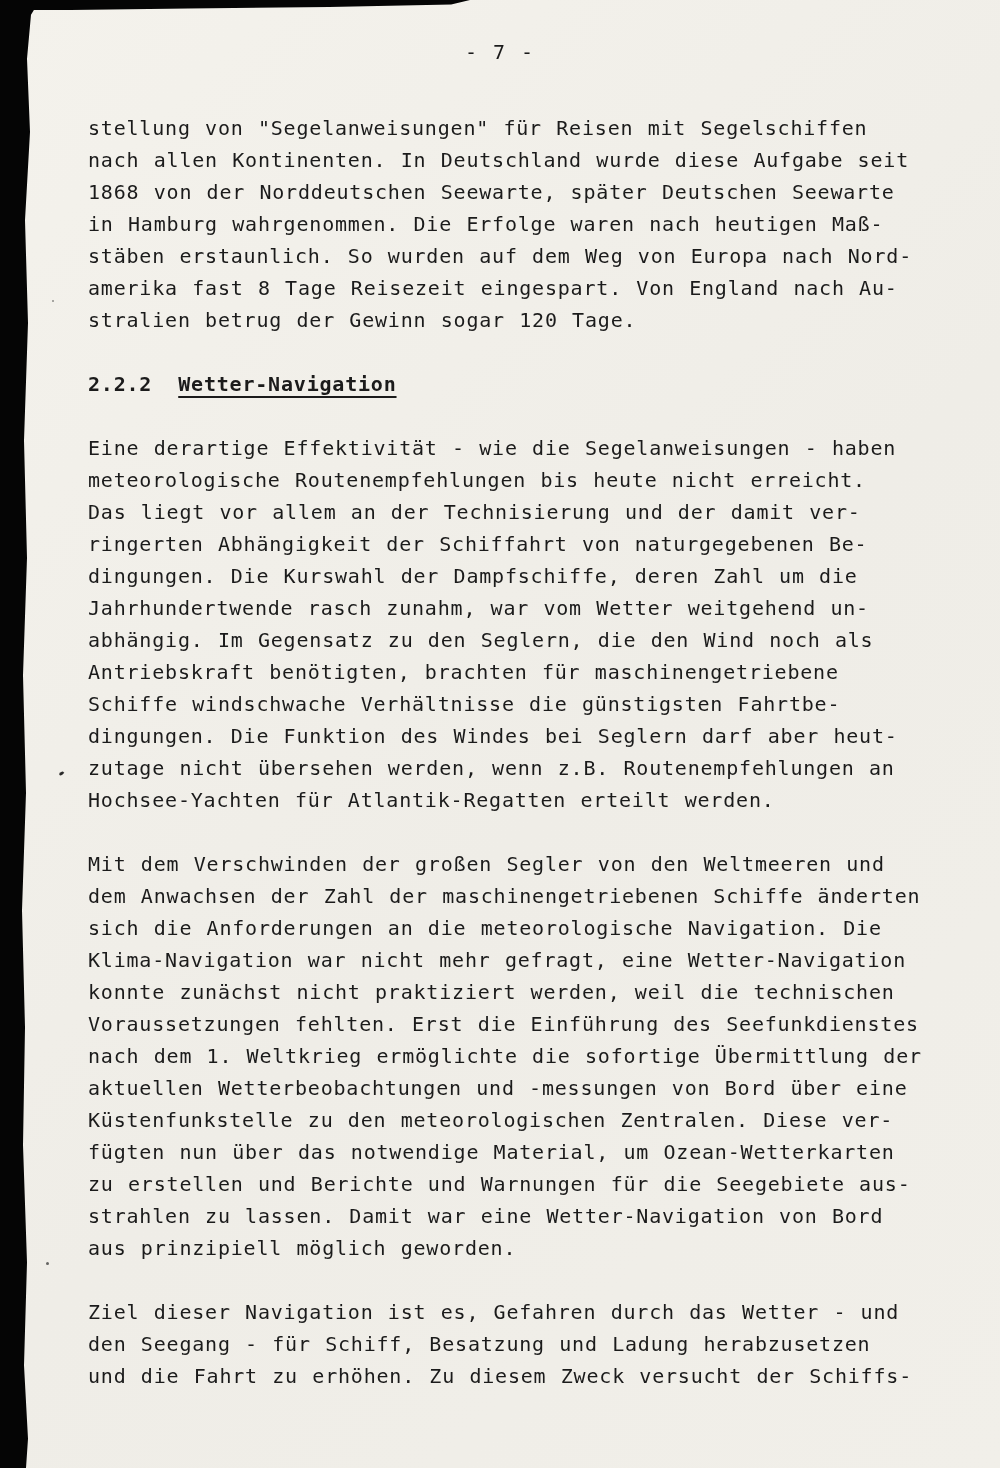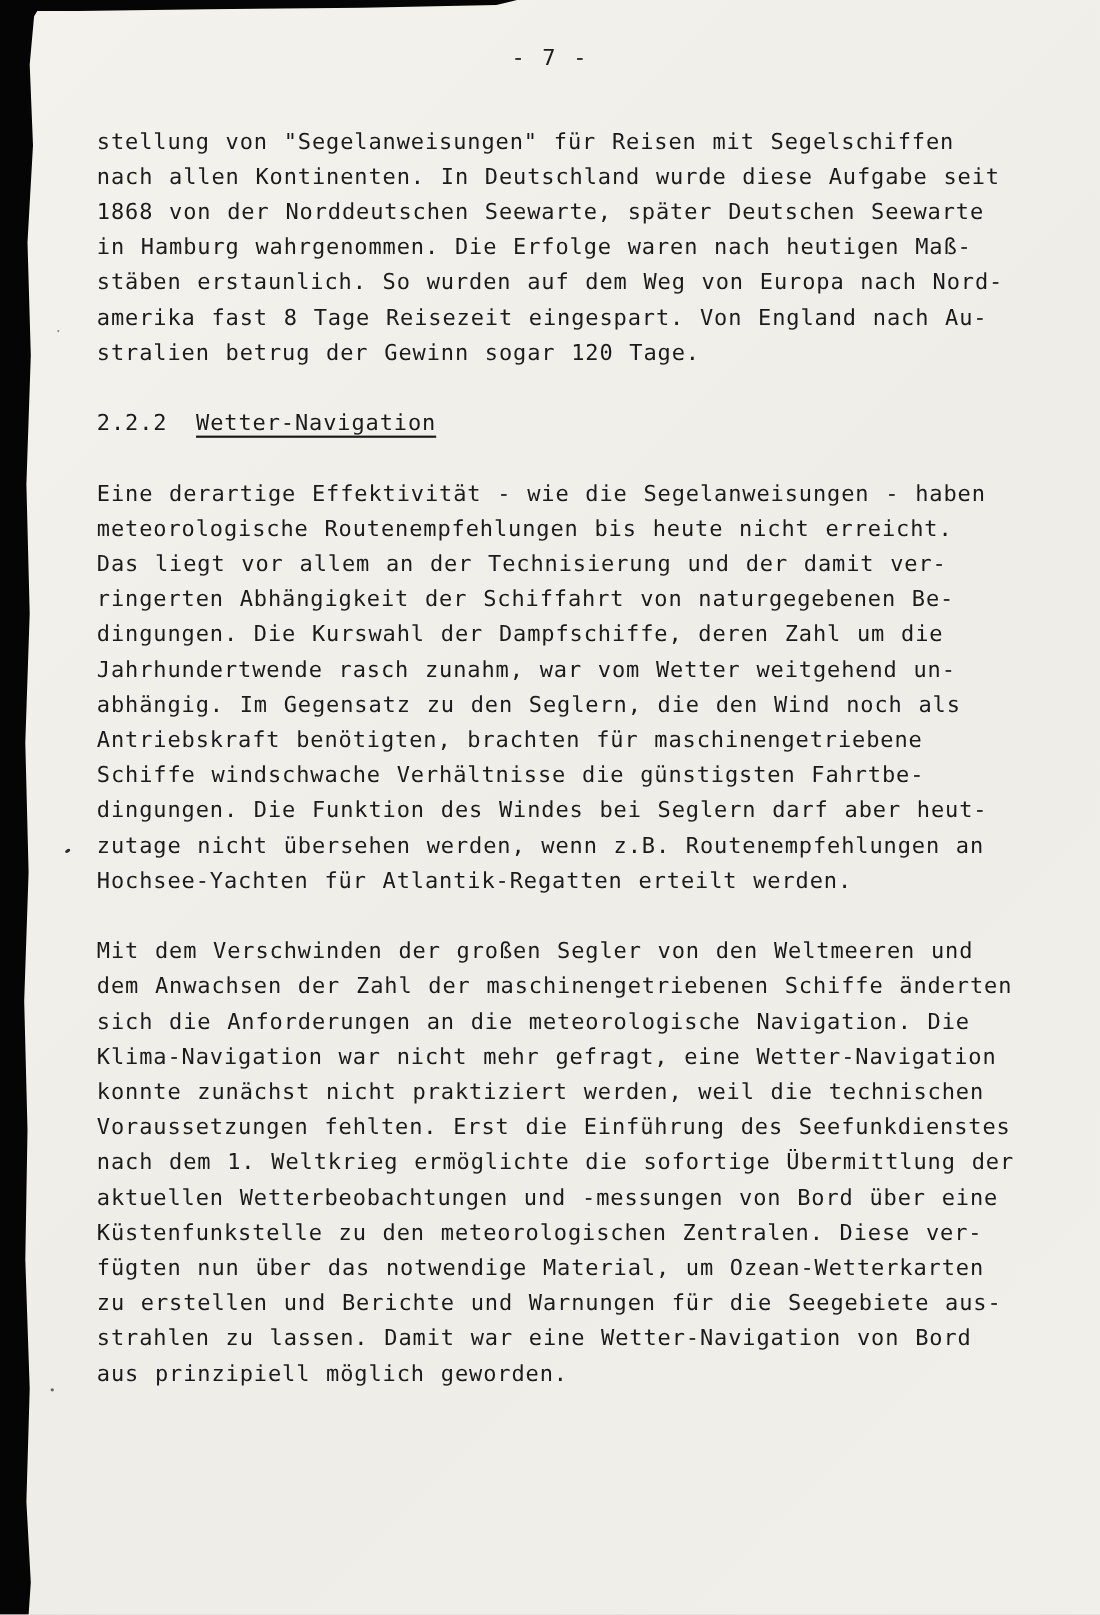--- a/index.html
+++ b/index.html
@@ -70,21 +70,21 @@
   }
 
   .para + .para,
   .heading + .para,
   .para + .heading {
     margin-top: 32px;
   }
 
   .heading {
     font-size: 20px;
-    font-weight: normal;
+    font-weight: bold;
     line-height: 32px;
     letter-spacing: 0.8px;
   }
 
   .heading-number {
     margin-right: 26px;
   }
 
   .heading-title {
     text-decoration: underline;
@@ -146,20 +146,23 @@
 konnte zunächst nicht praktiziert werden, weil die technischen
 Voraussetzungen fehlten. Erst die Einführung des Seefunkdienstes
 nach dem 1. Weltkrieg ermöglichte die sofortige Übermittlung der
 aktuellen Wetterbeobachtungen und -messungen von Bord über eine
 Küstenfunkstelle zu den meteorologischen Zentralen. Diese ver-
 fügten nun über das notwendige Material, um Ozean-Wetterkarten
 zu erstellen und Berichte und Warnungen für die Seegebiete aus-
 strahlen zu lassen. Damit war eine Wetter-Navigation von Bord
 aus prinzipiell möglich geworden.</p>
 
+    <p class="para">Ziel dieser Navigation ist es, Gefahren durch das Wetter - und
+den Seegang - für Schiff, Besatzung und Ladung herabzusetzen
+und die Fahrt zu erhöhen. Zu diesem Zweck versucht der Schiffs-</p>
 
   </main>
 
   <div class="speck s1"></div>
   <div class="speck s2"></div>
   <div class="speck s3"></div>
 
 </div>
 
 </body></html>

